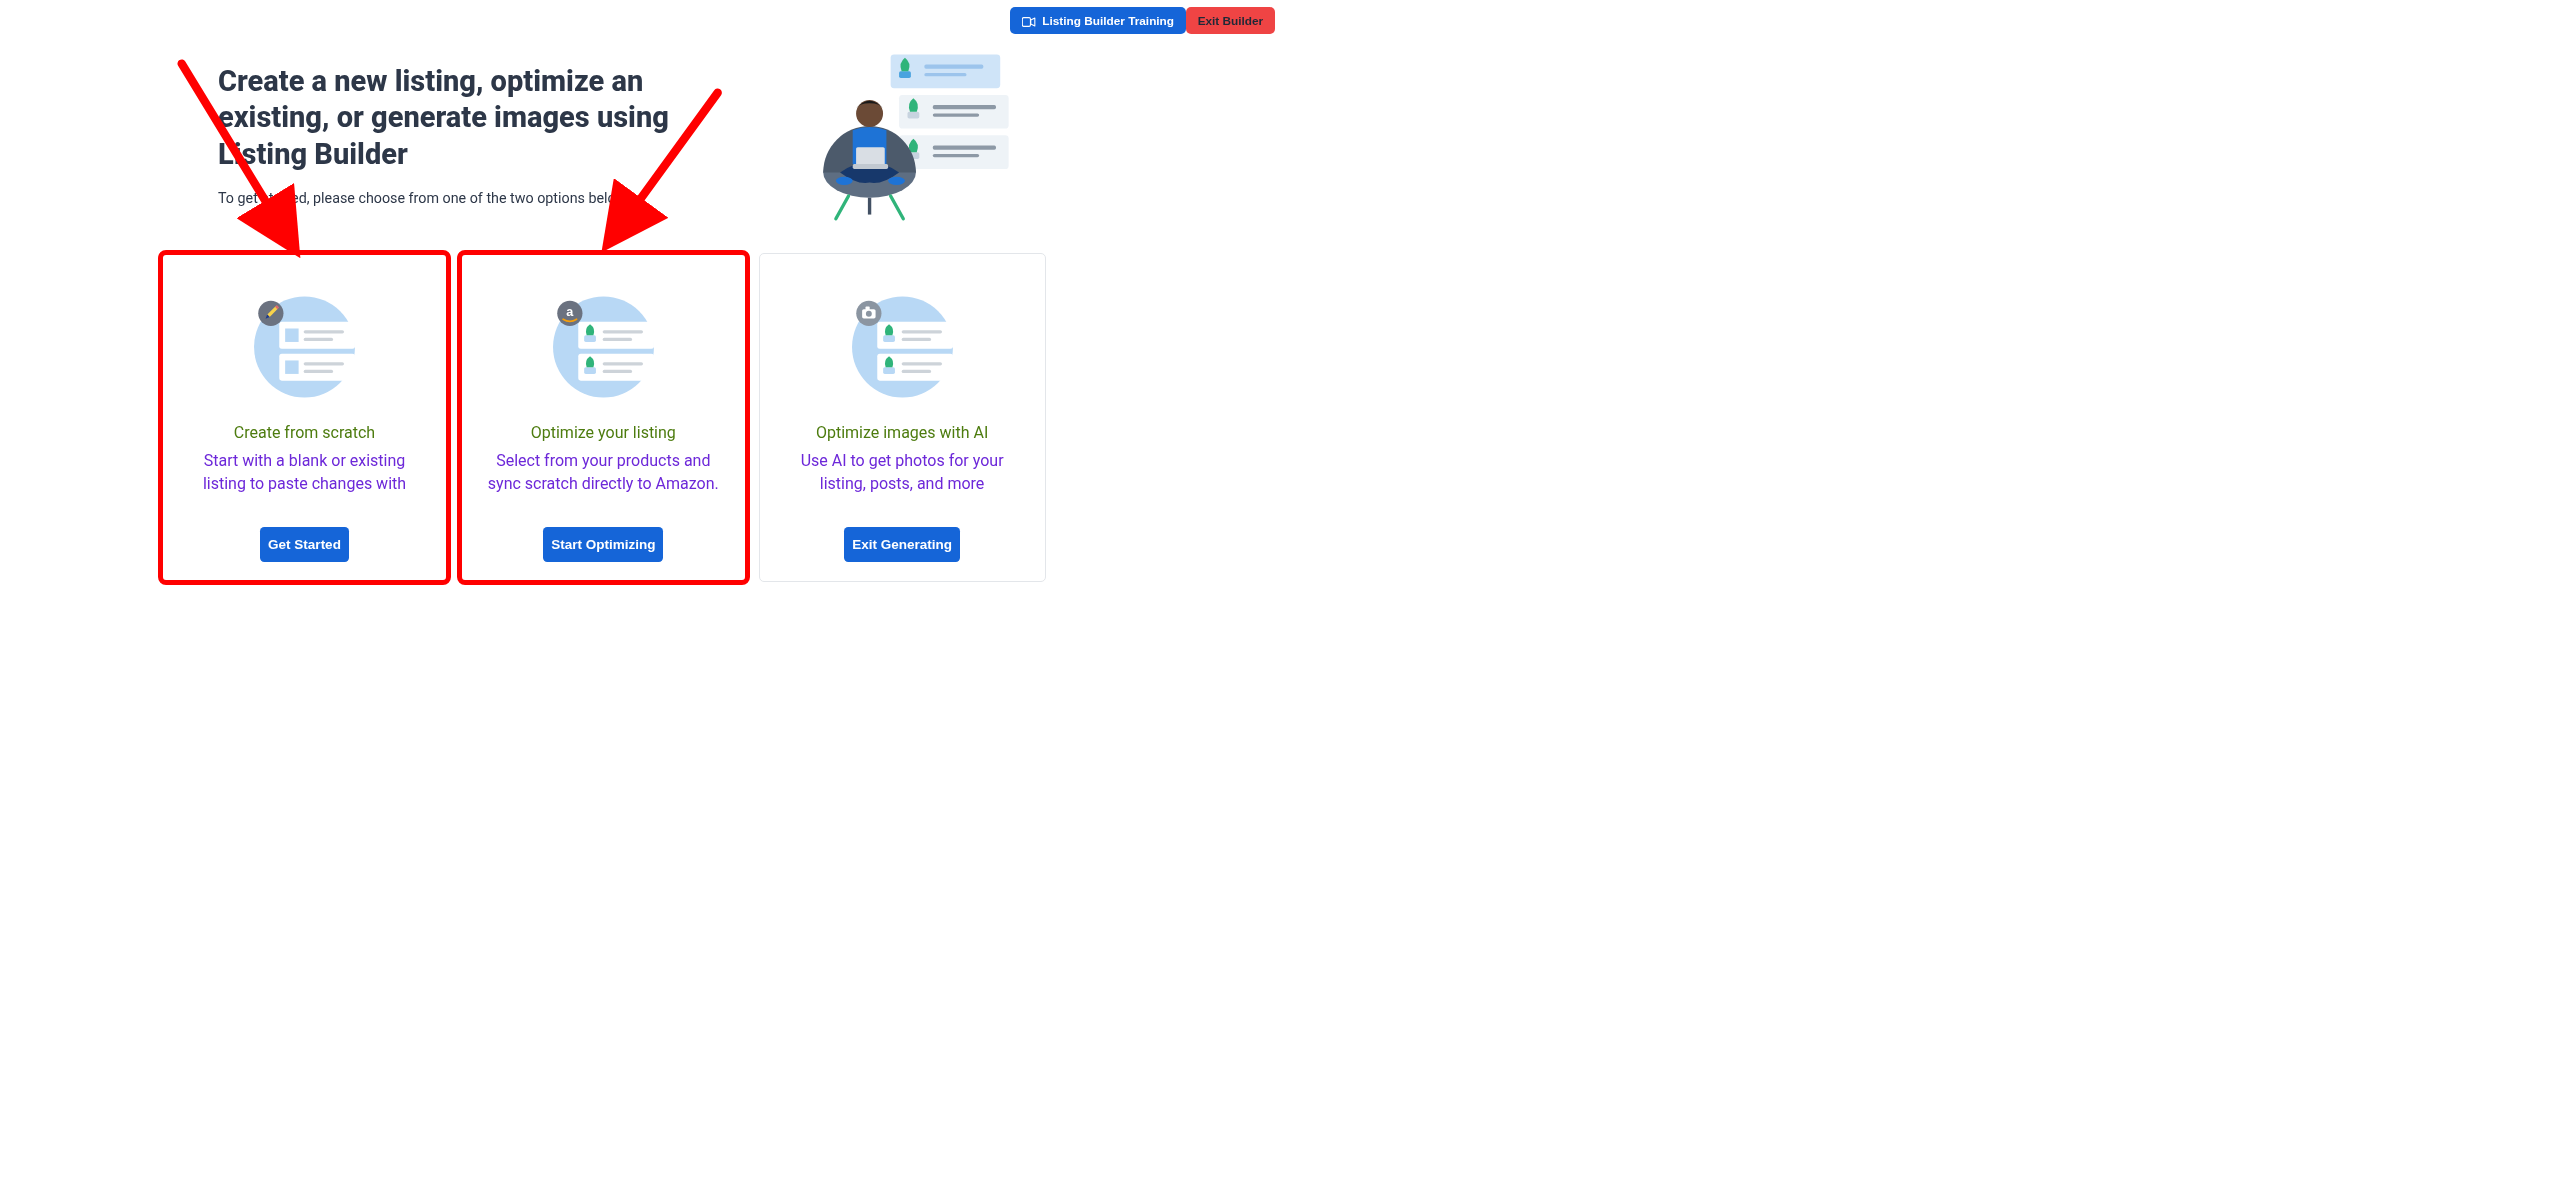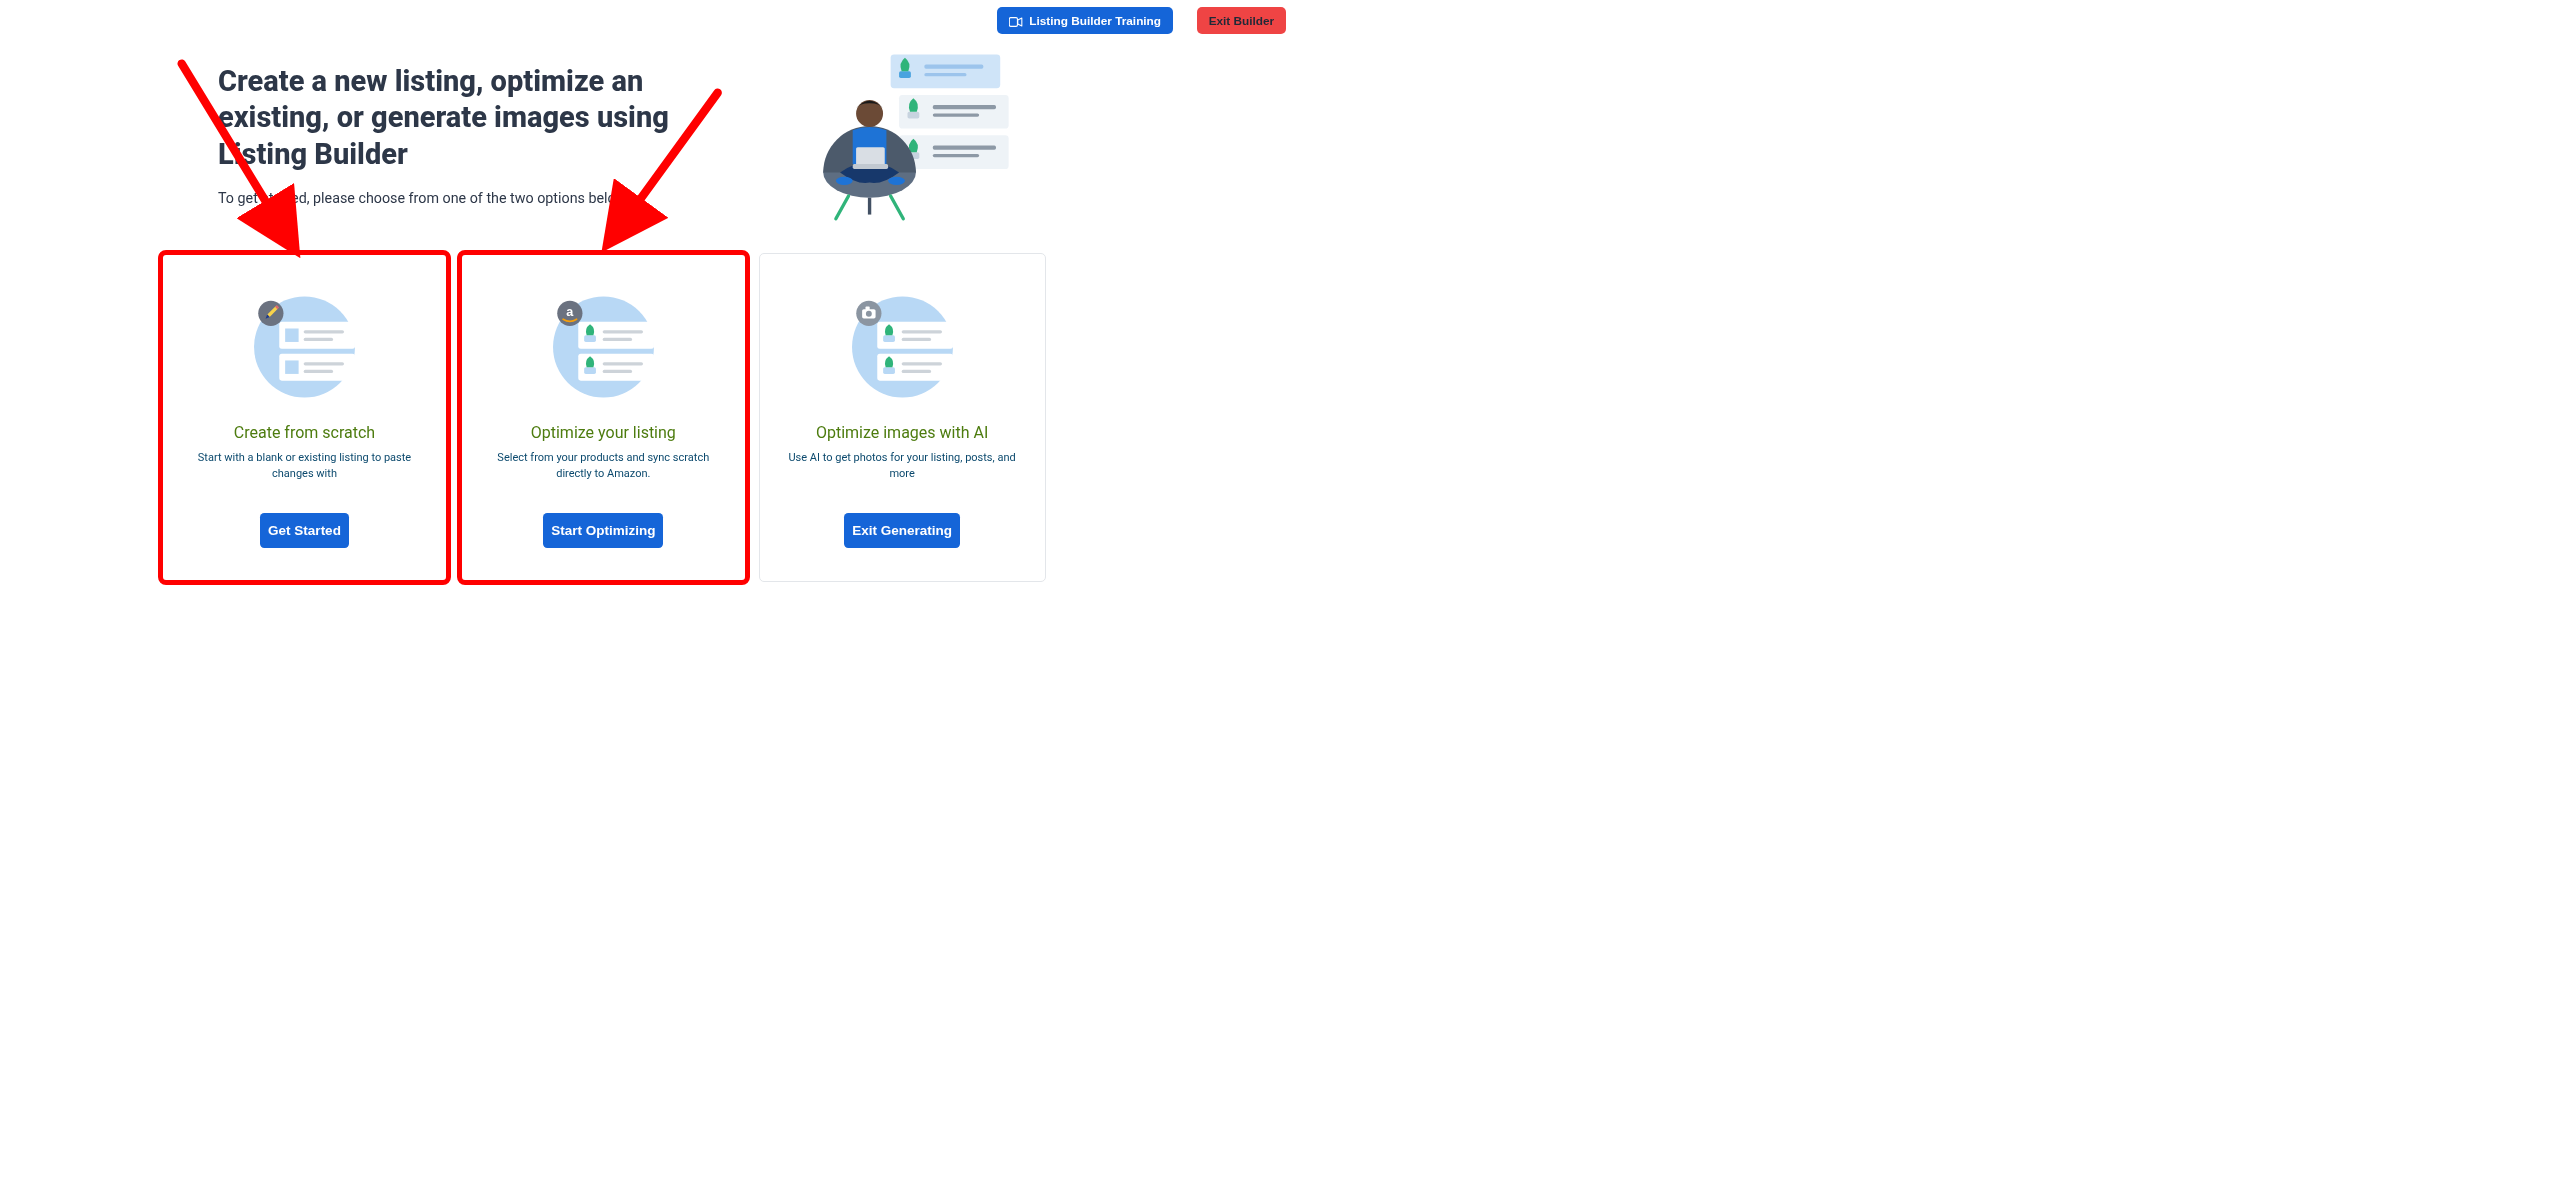--- a/index.html
+++ b/index.html
@@ -12,23 +12,23 @@
   }
   .page {
     width: 1288px;
     height: 594px;
     position: relative;
   }
   
   .topbar {
     position: absolute;
     top: 6.8px;
-    right: 2px;
+    right: 13px;
     display: flex;
-    gap: 24px;
+    gap: 0;
     padding-left: 28px;
   }
   .btn-primary {
     background: #1565D8;
     color: #fff;
     border: none;
     border-radius: 5px;
     padding: 6.8px 11.8px;
     font-weight: 700;
     font-size: 11.8px;
@@ -107,22 +107,22 @@
     position: relative;
     margin-bottom: 17px;
   }
   .card h3 {
     font-size: 16px;
     font-weight: 400;
     color: #4d7c0f;
     margin-bottom: 8.4px;
   }
   .card p {
-    font-size: 11px;
-    color: #0c4a6e;
+    font-size: 16px;
+    color: #6d28d9;
     line-height: 1.4;
     margin-bottom: 32px;
   }
   .card .btn-primary {
     font-size: 13.5px;
     padding: 10px 8px;
     font-weight: 700;
     border-radius: 4.2px;
   }
 

